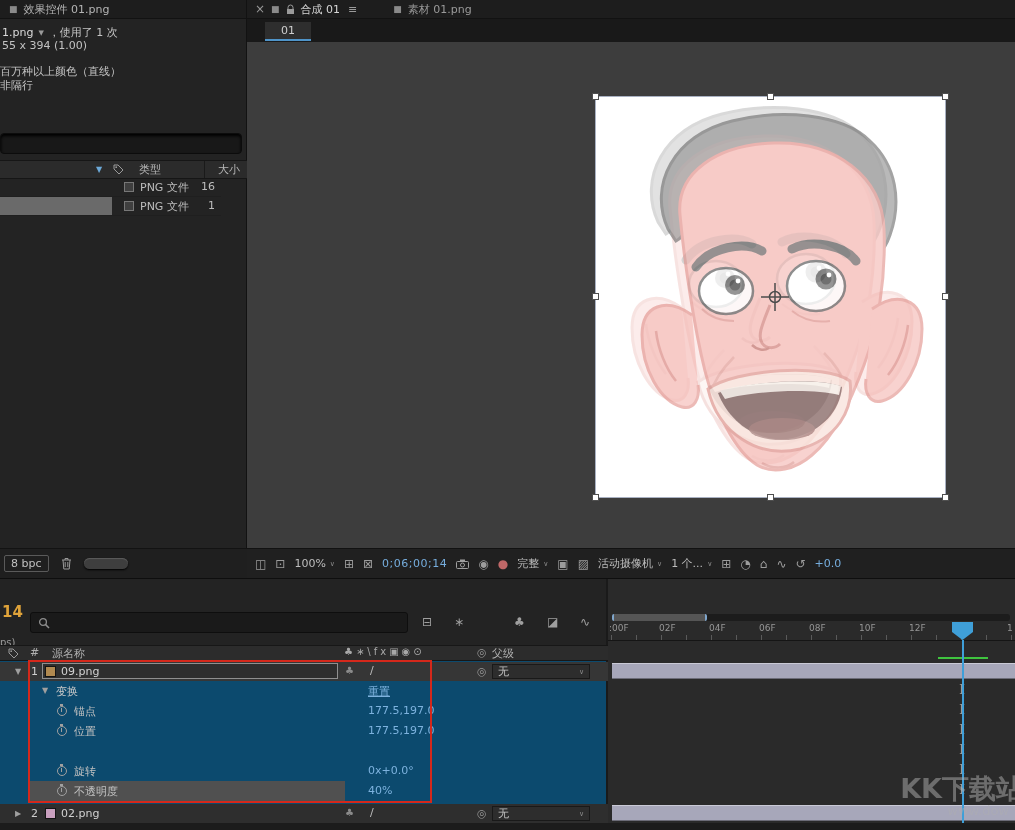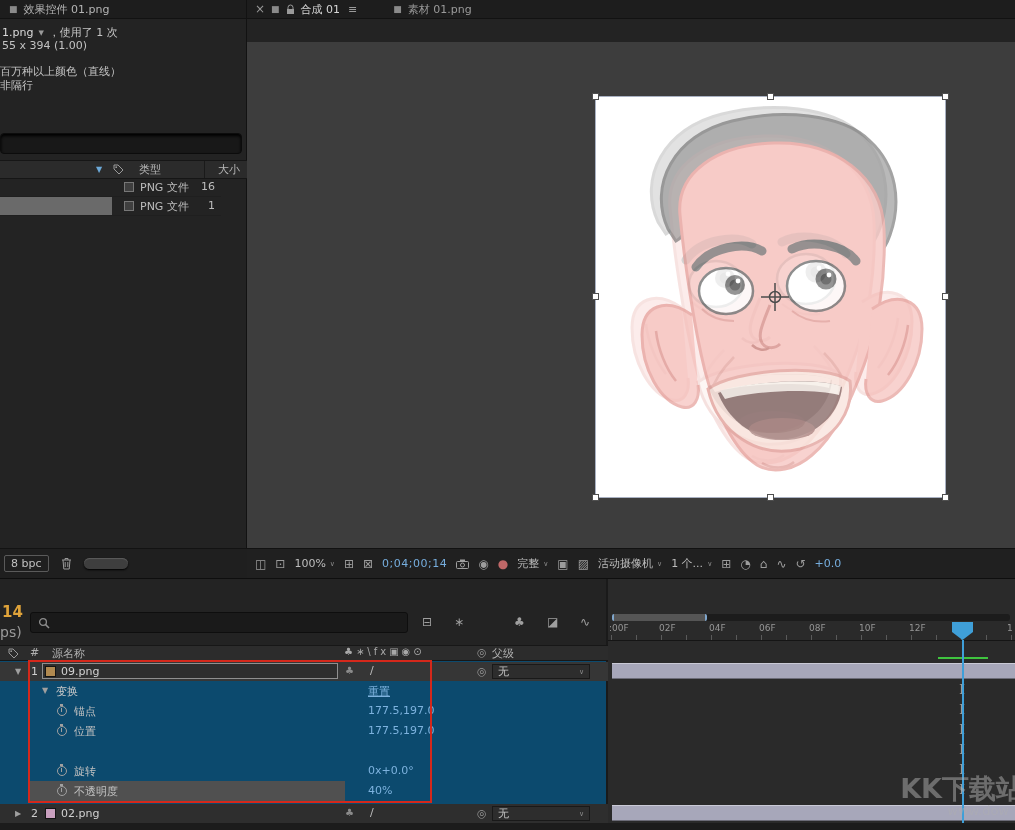--- a/index.html
+++ b/index.html
@@ -67,21 +67,21 @@
   #tb-channels{color:#c06868}
   #tb-exposure{color:#76aede}
 
   
   #panel-tl{position:absolute;left:0;top:578px;width:1015px;height:252px;background:#0c4a6e;border-top:1px solid #0e0e0e;box-sizing:border-box}
   #tl-topbg{position:absolute;left:0;top:0;width:608px;height:66px;background:#232323}
   #tl-rulerbg{position:absolute;left:608px;top:0;width:407px;height:61px;background:#2a2a2a}
   #tl-trackbg{position:absolute;left:608px;top:61px;width:407px;height:183px;background:#2a2a2a}
   #tl-divider{position:absolute;left:606px;top:0;width:2px;height:244px;background:#1a1a1a}
   #tl-big{position:absolute;left:2px;top:24px;font-size:15px;font-weight:bold;color:#dfa33a}
-  #tl-fps{position:absolute;left:0;top:45px;font-size:14px;color:#9a9a9a}
+  #tl-fps{position:absolute;left:0;top:58px;font-size:10px;color:#9a9a9a}
   #tl-search{position:absolute;left:30px;top:33px;width:378px;height:21px;background:#1a1a1a;border:1px solid #0e0e0e;border-radius:3px;
              display:flex;align-items:center;gap:4px;padding-left:7px;box-sizing:border-box}
   #tl-search input{background:transparent;border:0;outline:none;color:#c4c4c4;font-size:11px;width:300px}
   .tlicon{position:absolute;top:36px;color:#9f9f9f;font-size:12px}
   #ti1{left:422px}#ti2{left:454px}#ti3{left:514px}#ti4{left:547px}#ti5{left:580px}
   #tl-colhead{position:absolute;left:0;top:66px;width:608px;height:16px;background:#2c2c2c;border-top:1px solid #171717;border-bottom:1px solid #171717;box-sizing:border-box}
   #ch-tag{position:absolute;left:8px;top:2px}
   #ch-hash{position:absolute;left:30px;top:0;color:#b0b0b0}
   #ch-src{position:absolute;left:52px;top:0;color:#b0b0b0}
   #ch-sw{position:absolute;left:344px;top:0;color:#a8a8a8;font-size:10px;letter-spacing:3px}
@@ -206,20 +206,23 @@
             <path d="M2 5 V3.5 a2.5 2.5 0 0 1 5 0 V5" fill="none" stroke="#9a9a9a"></path>
             <rect x="1" y="5" width="7" height="5" fill="#9a9a9a"></rect>
           </svg>
       </span>
       <span class="t-active">合成 01</span>
       <span class="menu">≡</span>
       <span id="pv-tab2">
         <span class="panel-glyph">■</span>
         <span>素材 01.png</span>
       </span>
+    </div>
+    <div id="pv-subbar">
+      <div id="pv-subtab">01</div>
     </div>
 
     <div id="pv-canvas">
       <div id="comp-image">
         <svg viewBox="0 0 349 400" width="349" height="400">
           <defs>
             <g id="facegrp">
               <path d="M72,132 C52,88 78,38 136,24 C184,12 246,16 274,44 C300,68 306,104 294,138 C288,156 276,166 264,162 C272,132 262,100 244,88 C246,112 238,130 226,134 C224,110 210,90 192,84 C194,106 186,120 173,122 C168,100 152,88 134,90 C140,108 134,124 121,128 C113,110 99,106 89,114 C93,128 88,140 80,144 Z" fill="#8f8f8f" stroke="#6b6b6b" stroke-width="3"></path>
               <path d="M84,118 C80,76 120,48 178,46 C240,44 286,80 288,132 C290,180 282,232 268,268 C254,306 238,340 216,358 C200,372 178,378 161,368 C139,354 119,314 109,274 C98,230 88,162 84,118 Z" fill="#f4b7b2" stroke="#e2918b" stroke-width="3"></path>
               <path d="M96,218 C70,200 46,208 46,238 C46,272 64,304 86,310 C98,313 104,302 102,288" fill="#f4b7b2" stroke="#e2918b" stroke-width="3"></path>
@@ -270,21 +273,21 @@
 
     <div id="pv-toolbar">
       <span class="tbicon">◫</span>
       <span class="tbicon">⊡</span>
       <span class="dd">
         <span>100%</span>
         <span class="caret">∨</span>
       </span>
       <span class="tbicon">⊞</span>
       <span class="tbicon">⊠</span>
-      <span class="tc">0;04;00;14</span>
+      <span class="tc">0;06;00;14</span>
       <span>
         <svg width="13" height="10" viewBox="0 0 13 10">
             <rect x="0.5" y="2.5" width="12" height="7" rx="1" fill="none" stroke="#9f9f9f"></rect>
             <circle cx="6.5" cy="6" r="2" fill="none" stroke="#9f9f9f"></circle>
             <rect x="4" y="0.5" width="5" height="2" fill="#9f9f9f"></rect>
           </svg>
       </span>
       <span class="tbicon">◉</span>
       <span class="tbicon" id="tb-channels">●</span>
       <span class="dd">

